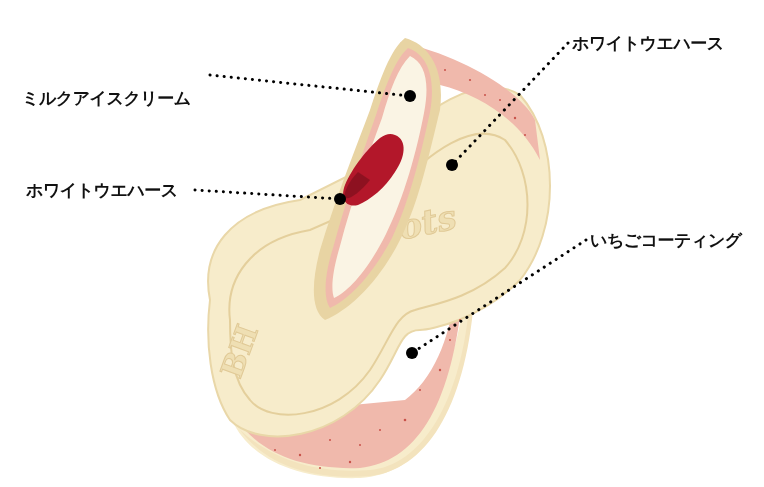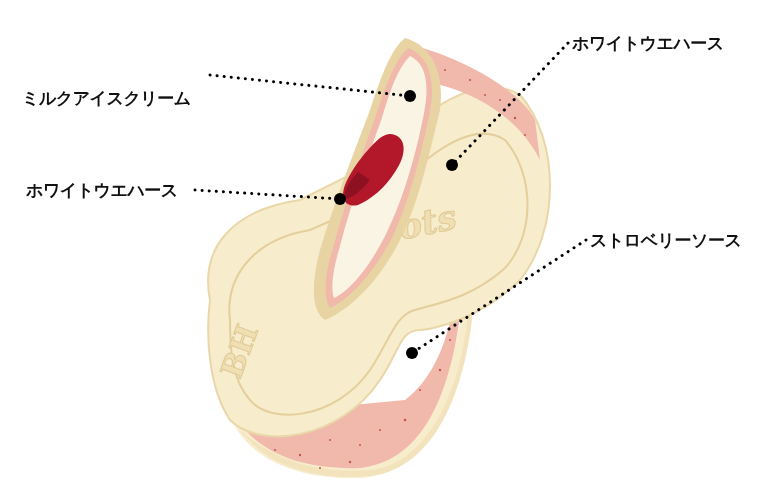--- a/index.html
+++ b/index.html
@@ -73,14 +73,14 @@
       <circle cx="410" cy="96" r="6"></circle>
       <circle cx="452" cy="165" r="6"></circle>
       <circle cx="340" cy="199" r="6"></circle>
       <circle cx="412" cy="353" r="6"></circle>
     </g>
   </svg>
 
   <div class="label" style="left:22px; top:64px;margin-top:24px;">ミルクアイスクリーム</div>
   <div class="label" style="left:572px; top:33px;">ホワイトウエハース</div>
   <div class="label" style="left:26px; top:180px;">ホワイトウエハース</div>
-  <div class="label" style="left:590px; top:230px;">ストロベリーソース</div>
+  <div class="label" style="left:590px; top:230px;">いちごコーティング</div>
 </div>
 
 </body></html>

